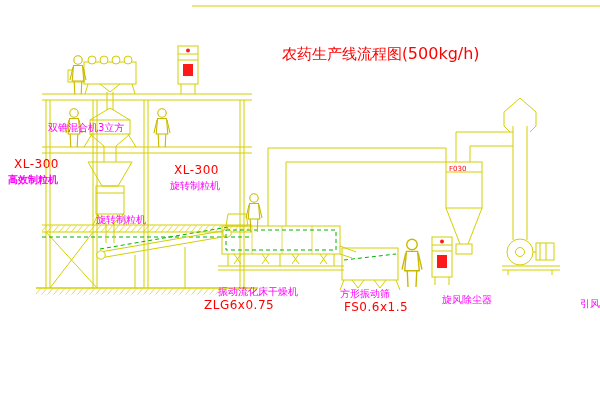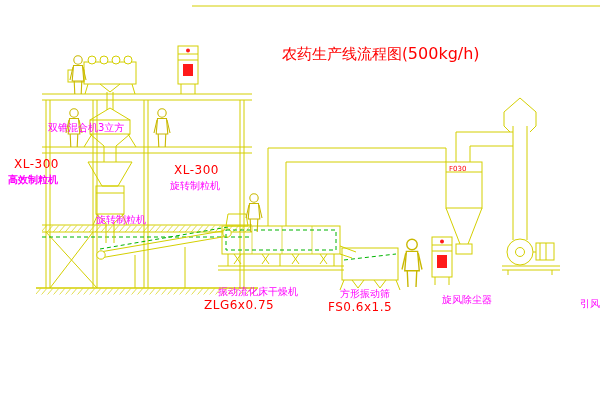--- a/index.html
+++ b/index.html
@@ -169,18 +169,18 @@
 
   <div class="lbl m" style="left:48px;top:122px;">双锥混合机3立方</div>
   <div class="lbl r" style="left:14px;top:158px;">XL-300</div>
   <div class="lbl m" style="left:8px;top:174px;font-weight:bold;">高效制粒机</div>
   <div class="lbl r" style="left:174px;top:164px;">XL-300</div>
   <div class="lbl m" style="left:170px;top:180px;">旋转制粒机</div>
   <div class="lbl m" style="left:96px;top:214px;">旋转制粒机</div>
   <div class="lbl m" style="left:218px;top:286px;">振动流化床干燥机</div>
   <div class="lbl r" style="left:204px;top:299px;">ZLG6x0.75</div>
   <div class="lbl m" style="left:340px;top:288px;">方形振动筛</div>
-  <div class="lbl r" style="left:328px;top:301px;">FS0.6x1.5</div>
+  <div class="lbl r" style="left:344px;top:301px;">FS0.6x1.5</div>
   <div class="lbl m" style="left:422px;top:294px;margin-left:20px;">旋风除尘器</div>
   <div class="lbl r-sm" style="left:449px;top:166px;">F030</div>
   <div class="lbl m" style="left:568px;top:298px;margin-left:12px;">引风机</div>
 
 </div>
 
 </body></html>

